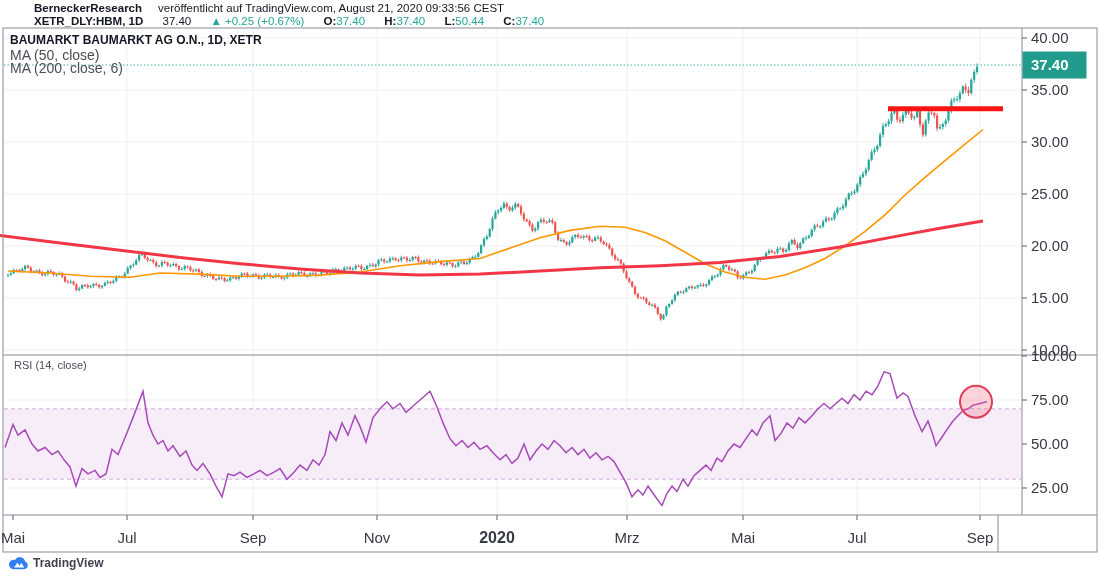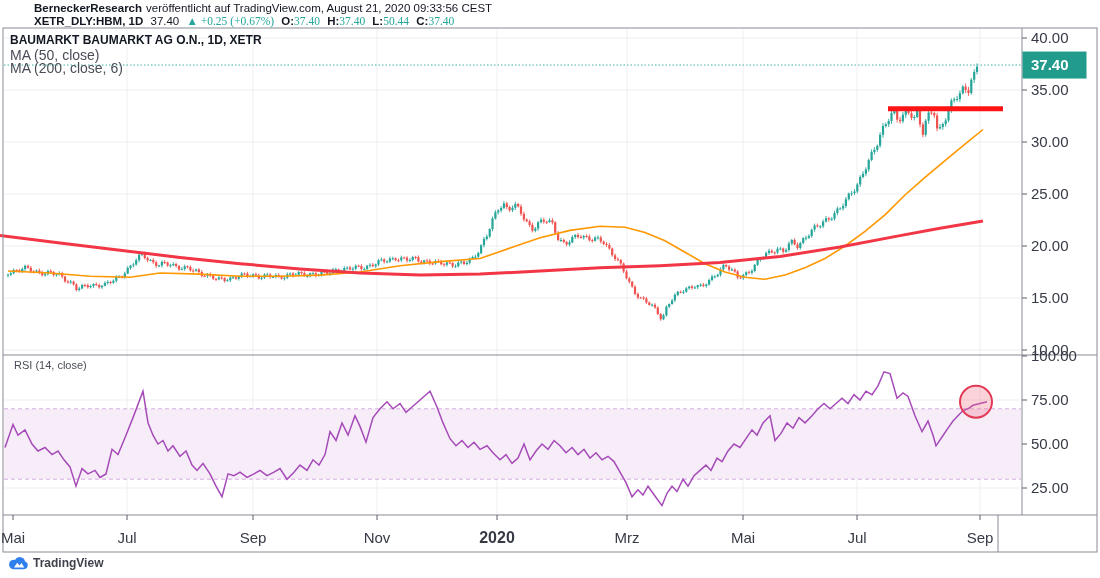--- a/index.html
+++ b/index.html
@@ -2,22 +2,22 @@
 <html><head>
 <meta charset="utf-8">
 <style>
   html,body{margin:0;padding:0;background:#fff;}
   #app{position:relative;width:1100px;height:578px;background:#fff;
        font-family:"Liberation Sans",sans-serif;overflow:hidden;}
   #cv{position:absolute;left:0;top:0;}
   .hdr{position:absolute;left:10px;top:2px;font-size:11.5px;color:#131722;line-height:13px;}
   .hdr2{position:absolute;left:10px;top:15px;font-size:11.5px;color:#131722;line-height:13px;}
   .b{font-weight:bold;margin-left:24px;}
-  .teal{color:#26a69a;font-family:Liberation Serif, serif;}
-  .gap{margin-left:4px;}
+  .teal{color:#26a69a;}
+  .gap{margin-left:16px;}
   .pane-title{position:absolute;left:10px;top:33px;font-size:12px;font-weight:bold;color:#131722;}
   .ma-lbl{position:absolute;left:10px;font-size:14px;color:#4a4d57;}
   .rsi-lbl{position:absolute;left:14px;top:359px;font-size:11px;color:#4a4d57;}
   .footer{position:absolute;left:8px;top:556px;display:flex;align-items:center;gap:4px;}
   .brand{font-size:12px;color:#40434e;font-weight:bold;}
 </style>
 </head>
 <body>
 
 <div id="app">

